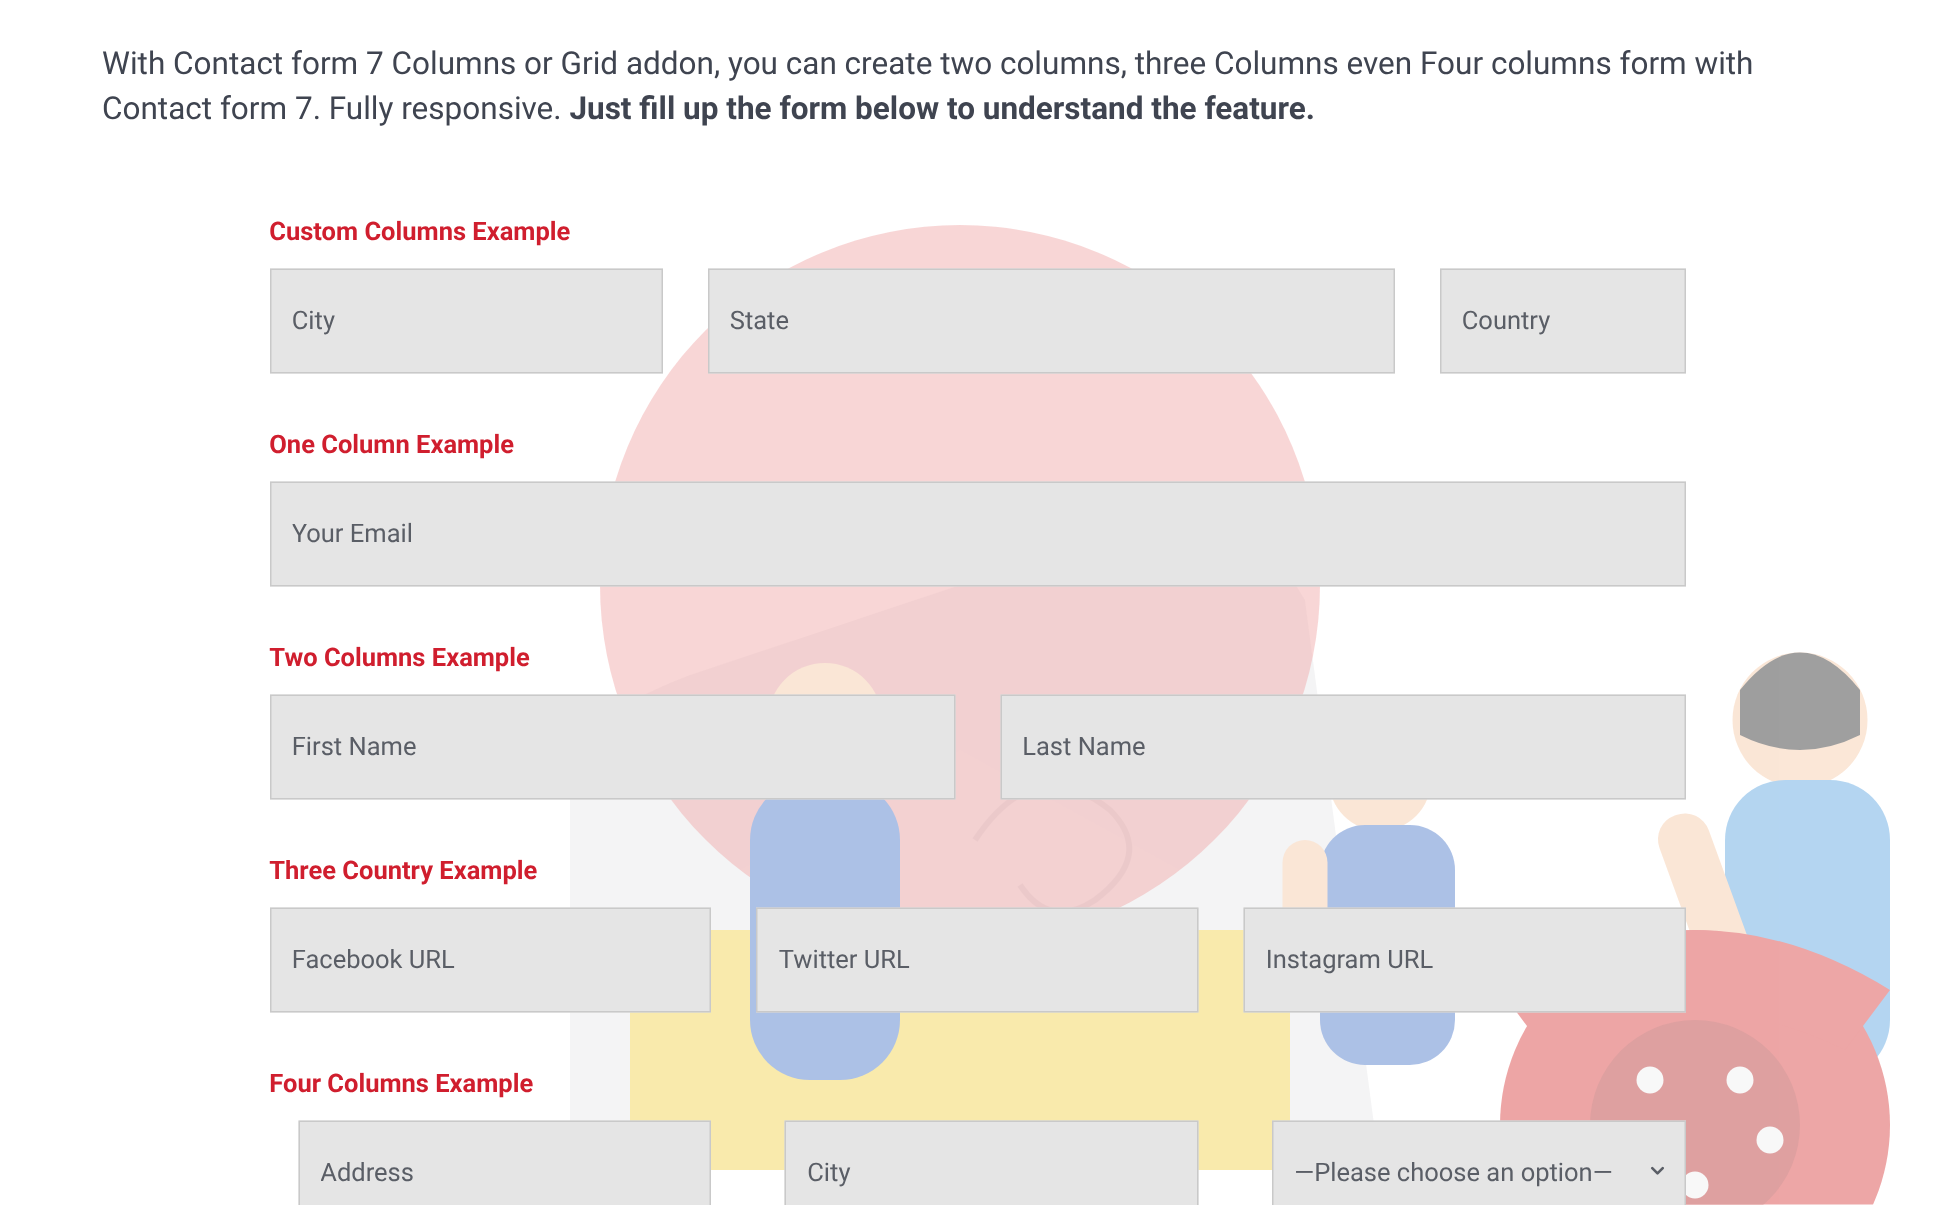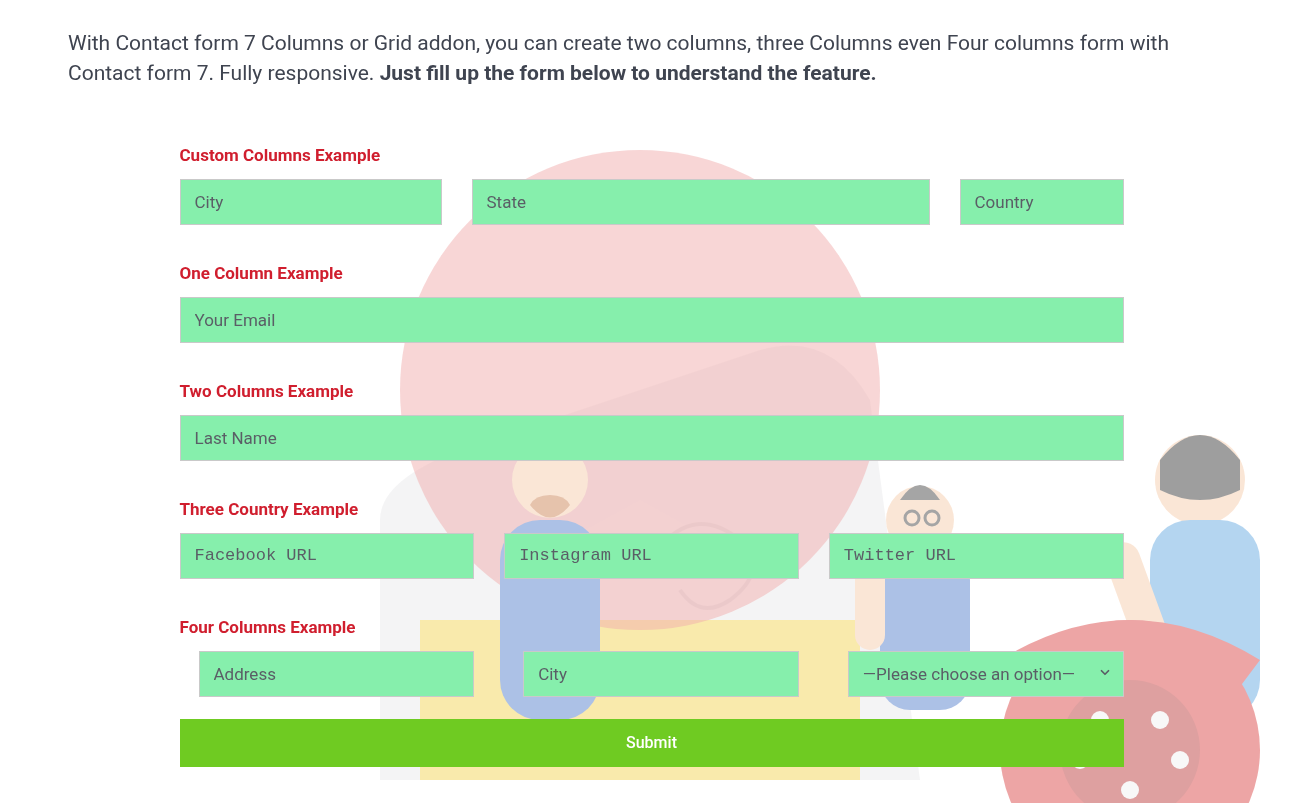--- a/index.html
+++ b/index.html
@@ -53,22 +53,22 @@
       margin-top: 16px;
     }
     .row {
       display: flex;
       gap: 30px;
     }
     .row > * {
       min-width: 0;
     }
     .field, .select {
-      height: 46px;
-      background: #86efac;
+      height: 70px;
+      background: #e5e5e5;
       border: 1px solid #c9c9c9;
       padding: 0 14px;
       font-size: 17px;
       color: #555;
       font-family: inherit;
       outline: none;
       width: 100%;
     }
     .field::placeholder {
       color: #5a5e66;
@@ -93,21 +93,21 @@
       top: 50%;
       transform: translateY(-50%);
       pointer-events: none;
       color: #5a5e66;
     }
     
     .w-city   { flex: 0 0 262px; }
     .w-state  { flex: 1 1 auto; }
     .w-country{ flex: 0 0 164px; }
     .w-half   { flex: 1 1 0; }
-    .w-third  { flex: 1 1 0; font-family: Liberation Mono, monospace; }
+    .w-third  { flex: 1 1 0; }
     .w-quarter{ flex: 1 1 0; margin-left: 19px; }
     .submit-row {
       margin-top: 22px;
     }
     .submit-btn {
       width: 100%;
       height: 48px;
       border: none;
       background: #6fcb22;
       color: #ffffff;
@@ -188,34 +188,37 @@
     <div class="section-label">One Column Example</div>
     <div class="row">
       <div class="w-half" style="flex:1 1 100%;">
         <input class="field" type="email" placeholder="Your Email" style="">
       </div>
     </div>
 
     <div class="section-label">Two Columns Example</div>
     <div class="row">
       <div class="w-half">
+        <input class="field" type="text" placeholder="First Name" style="">
+      </div>
+      <div class="w-half">
         <input class="field" type="text" placeholder="Last Name" style="">
       </div>
     </div>
 
     <div class="section-label">Three Country Example</div>
     <div class="row">
       <div class="w-third">
         <input class="field" type="text" placeholder="Facebook URL" style="">
       </div>
       <div class="w-third">
+        <input class="field" type="text" placeholder="Twitter URL" style="">
+      </div>
+      <div class="w-third">
         <input class="field" type="text" placeholder="Instagram URL" style="">
-      </div>
-      <div class="w-third">
-        <input class="field" type="text" placeholder="Twitter URL" style="">
       </div>
     </div>
 
     <div class="section-label">Four Columns Example</div>
     <div class="row">
       <div class="w-quarter">
         <input class="field" type="text" placeholder="Address" style="">
       </div>
       <div class="w-quarter">
         <input class="field" type="text" placeholder="City" style="">

